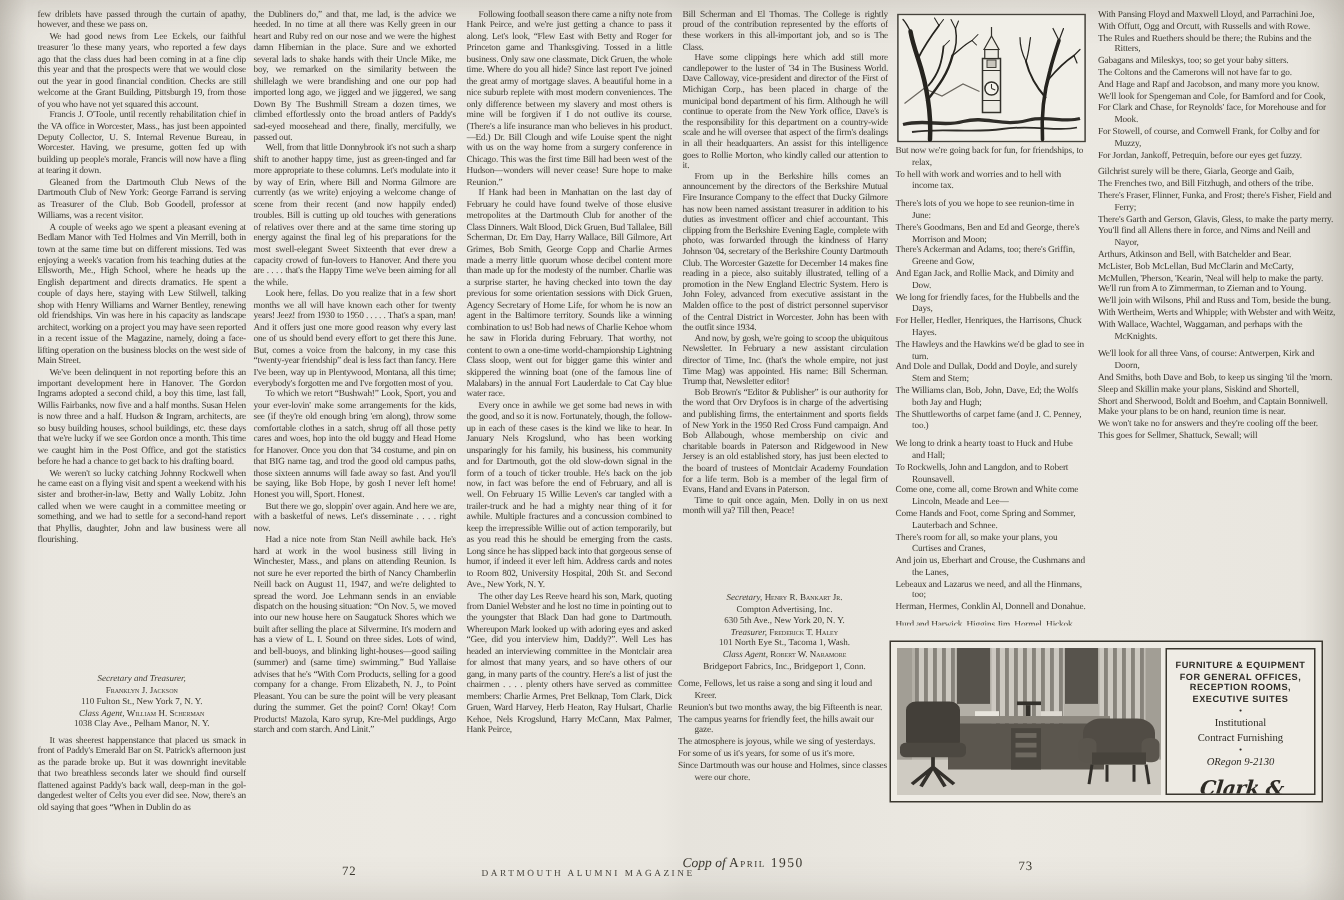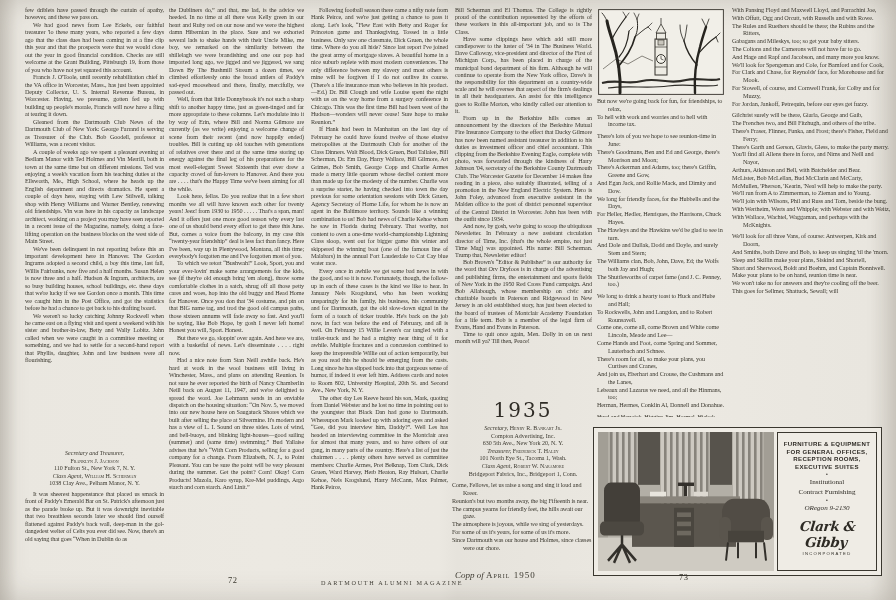--- a/index.html
+++ b/index.html
@@ -38,21 +38,21 @@
   #illus{position:absolute;left:598px;top:9px;width:126px;height:86px;}
   
   .pnum{position:absolute;font-size:8.5px;letter-spacing:.5px;color:#3b382f;}
   #pnumL{left:228px;top:575px;text-align:right;}
   #pnumR{left:679px;top:572px;}
   #magname{position:absolute;left:321px;top:579px;font-size:6.2px;letter-spacing:1.7px;color:#45423a;}
   #issue{position:absolute;left:455px;top:570px;font-size:9px;color:#3b382f;}
   #issue .it{font-style:italic;}
   #issue .sc{font-variant:small-caps;letter-spacing:1px;}
   
-  #ad{position:absolute;left:593px;top:427px;width:289px;height:149px;border:1.4px solid #3a372f;
+  #ad{position:absolute;left:593px;top:427px;width:289px;height:108px;border:1.4px solid #3a372f;
       background:#efece5;display:flex;box-sizing:border-box;}
   #ad-photo{width:176px;margin:4px 3px 4px 4px;background:#c6c2ba;position:relative;overflow:hidden;}
   #ad-panel{flex:1;border:1px solid #3a372f;margin:4px 4px 4px 0;text-align:center;overflow:hidden;
             font-family:"Liberation Sans","DejaVu Sans",sans-serif;color:#2e2b25;}
   .ad-head{font-size:6.1px;font-weight:bold;letter-spacing:.35px;line-height:7.6px;margin-top:7px;}
   .ad-dot{font-size:5px;line-height:5px;margin-top:2px;}
   .ad-serif{font-family:"Liberation Serif",serif;font-size:7.1px;line-height:8.2px;margin-top:1px;}
   .ad-phone{font-family:"Liberation Serif",serif;font-style:italic;font-size:7.1px;margin-top:1px;}
   .ad-logo{font-family:"DejaVu Serif",serif;font-style:italic;font-weight:bold;font-size:13.5px;
            letter-spacing:-.3px;margin-top:6px;transform:skewX(-6deg);}
@@ -108,21 +108,20 @@
   <div id="colD" class="col">
       <p class="ni">Bill Scherman and El Thomas. The College is rightly proud of the contribution represented by the efforts of these workers in this all-important job, and so is The Class.</p>
       <p>Have some clippings here which add still more candlepower to the luster of '34 in The Business World. Dave Calloway, vice-president and director of the First of Michigan Corp., has been placed in charge of the municipal bond department of his firm. Although he will continue to operate from the New York office, Dave's is the responsibility for this department on a country-wide scale and he will oversee that aspect of the firm's dealings in all their headquarters. An assist for this intelligence goes to Rollie Morton, who kindly called our attention to it.</p>
       <p>From up in the Berkshire hills comes an announcement by the directors of the Berkshire Mutual Fire Insurance Company to the effect that Ducky Gilmore has now been named assistant treasurer in addition to his duties as investment officer and chief accountant. This clipping from the Berkshire Evening Eagle, complete with photo, was forwarded through the kindness of Harry Johnson '04, secretary of the Berkshire County Dartmouth Club. The Worcester Gazette for December 14 makes fine reading in a piece, also suitably illustrated, telling of a promotion in the New England Electric System. Hero is John Foley, advanced from executive assistant in the Malden office to the post of district personnel supervisor of the Central District in Worcester. John has been with the outfit since 1934.</p>
       <p>And now, by gosh, we're going to scoop the ubiquitous Newsletter. In February a new assistant circulation director of Time, Inc. (that's the whole empire, not just Time Mag) was appointed. His name: Bill Scherman. Trump that, Newsletter editor!</p>
       <p>Bob Brown's “Editor &amp; Publisher” is our authority for the word that Orv Dryfoos is in charge of the advertising and publishing firms, the entertainment and sports fields of New York in the 1950 Red Cross Fund campaign. And Bob Allabough, whose membership on civic and charitable boards in Paterson and Ridgewood in New Jersey is an old established story, has just been elected to the board of trustees of Montclair Academy Foundation for a life term. Bob is a member of the legal firm of Evans, Hand and Evans in Paterson.</p>
       <p>Time to quit once again, Men. Dolly in on us next month will ya? Till then, Peace!</p>
     </div>
 
   <div id="blk1935" class="class-block">
-    <h2 class="year">1935</h2>
     <div class="officers">
         <p><i>Secretary, </i>Henry R. Bankart Jr.</p>
         <p class="addr">Compton Advertising, Inc.</p>
         <p class="addr">630 5th Ave., New York 20, N. Y.</p>
         <p><i>Treasurer, </i>Frederick T. Haley</p>
         <p class="addr">101 North Eye St., Tacoma 1, Wash.</p>
         <p><i>Class Agent, </i>Robert W. Naramore</p>
         <p class="addr">Bridgeport Fabrics, Inc., Bridgeport 1, Conn.</p>
       </div>
     <div id="poemD" class="poem">

